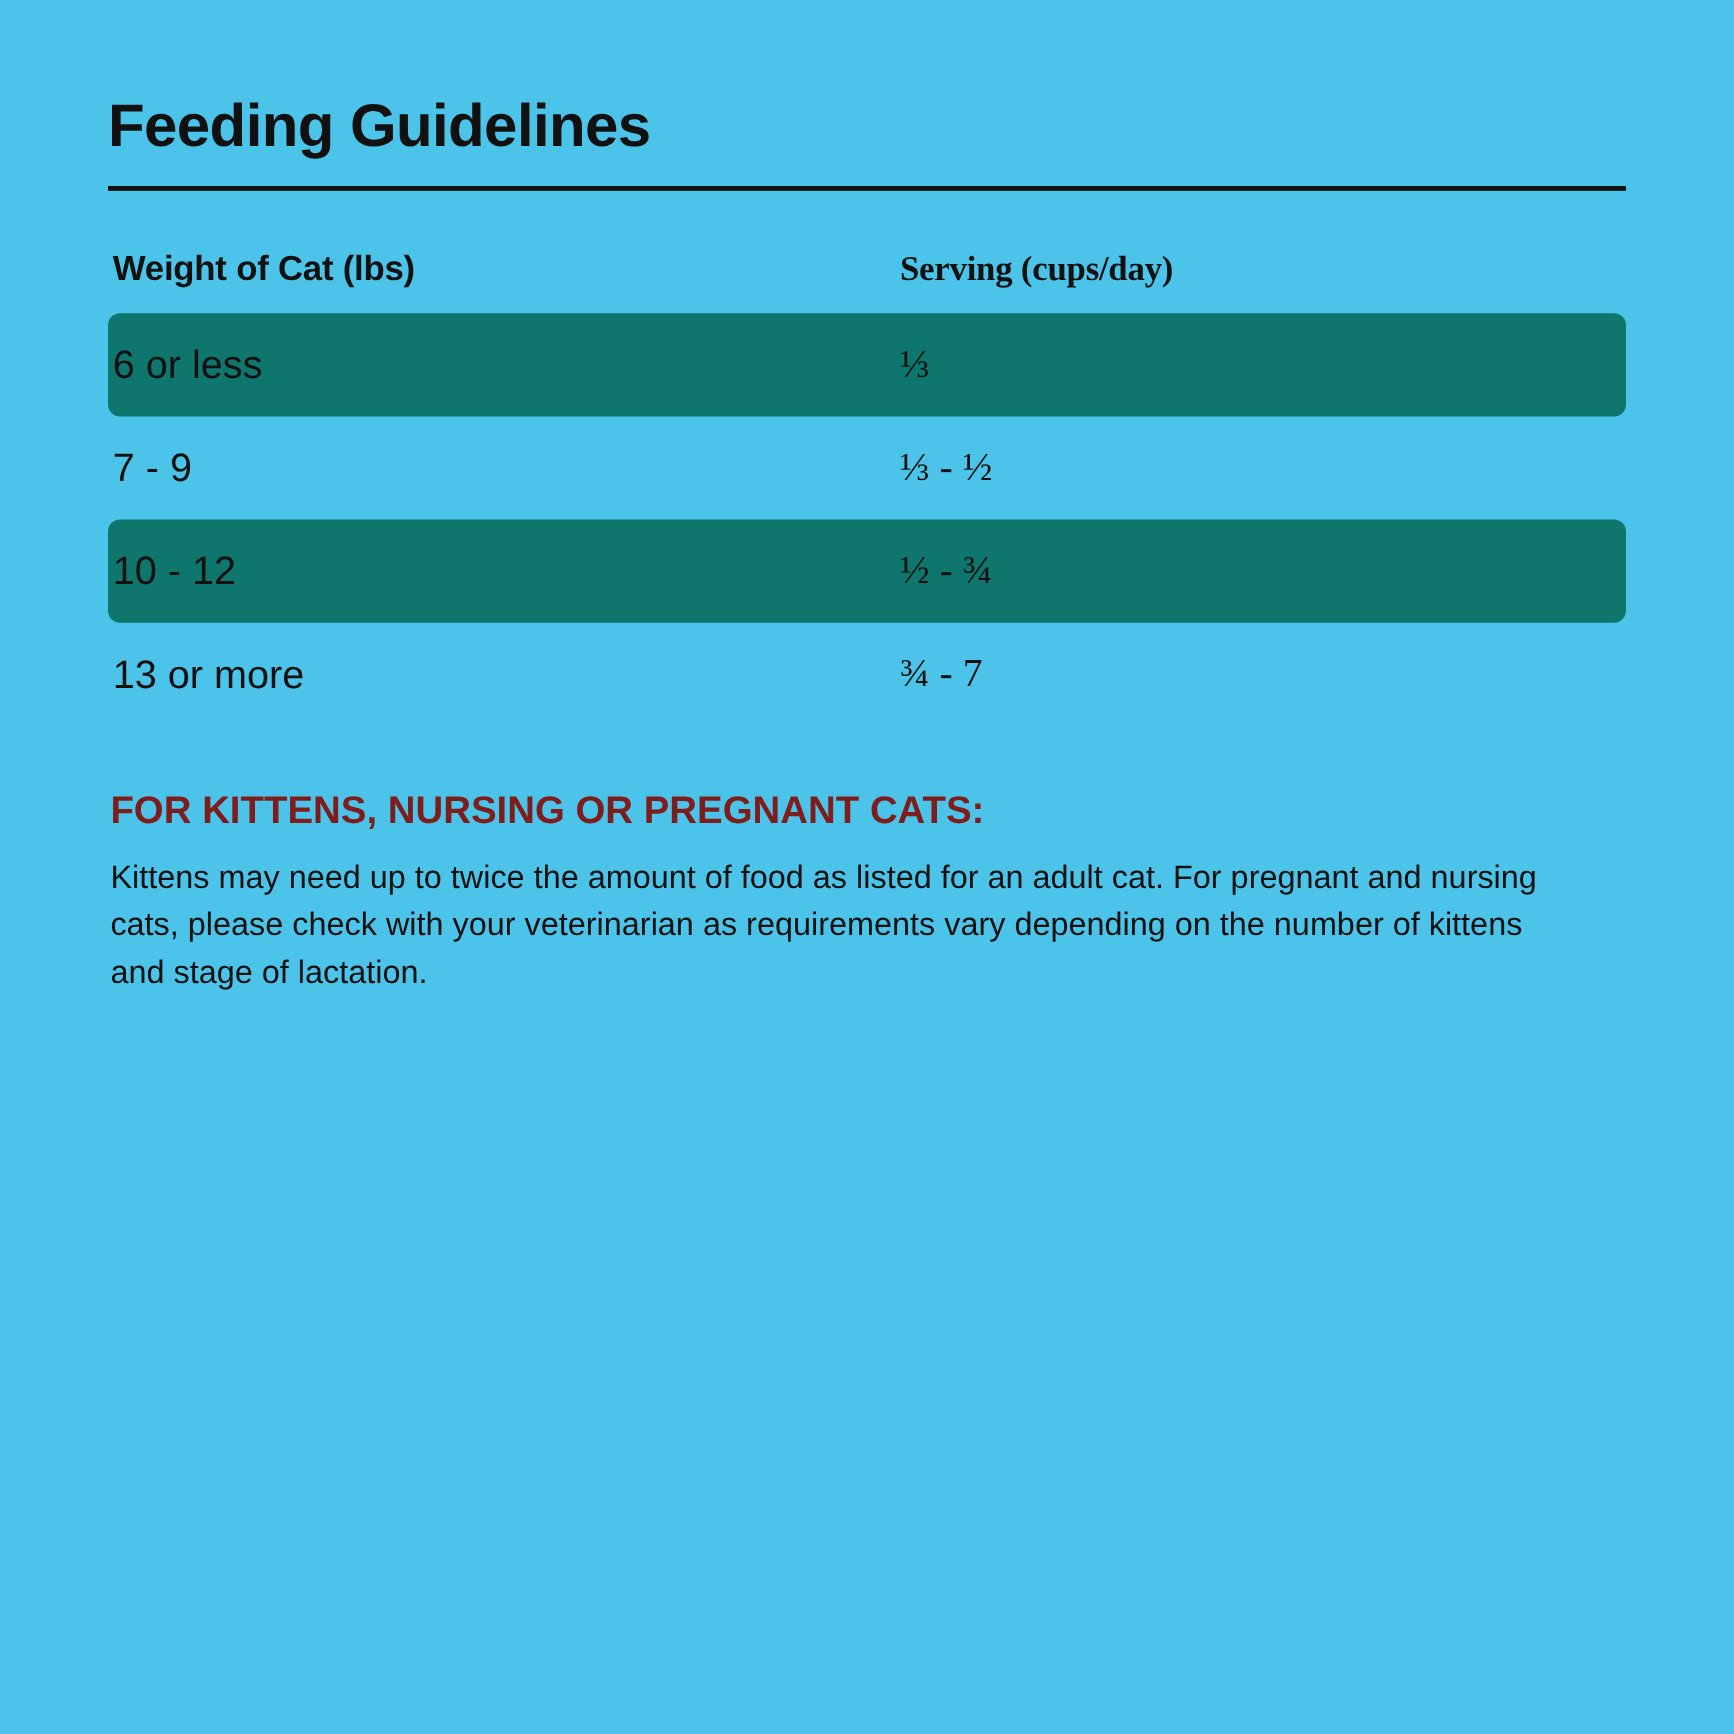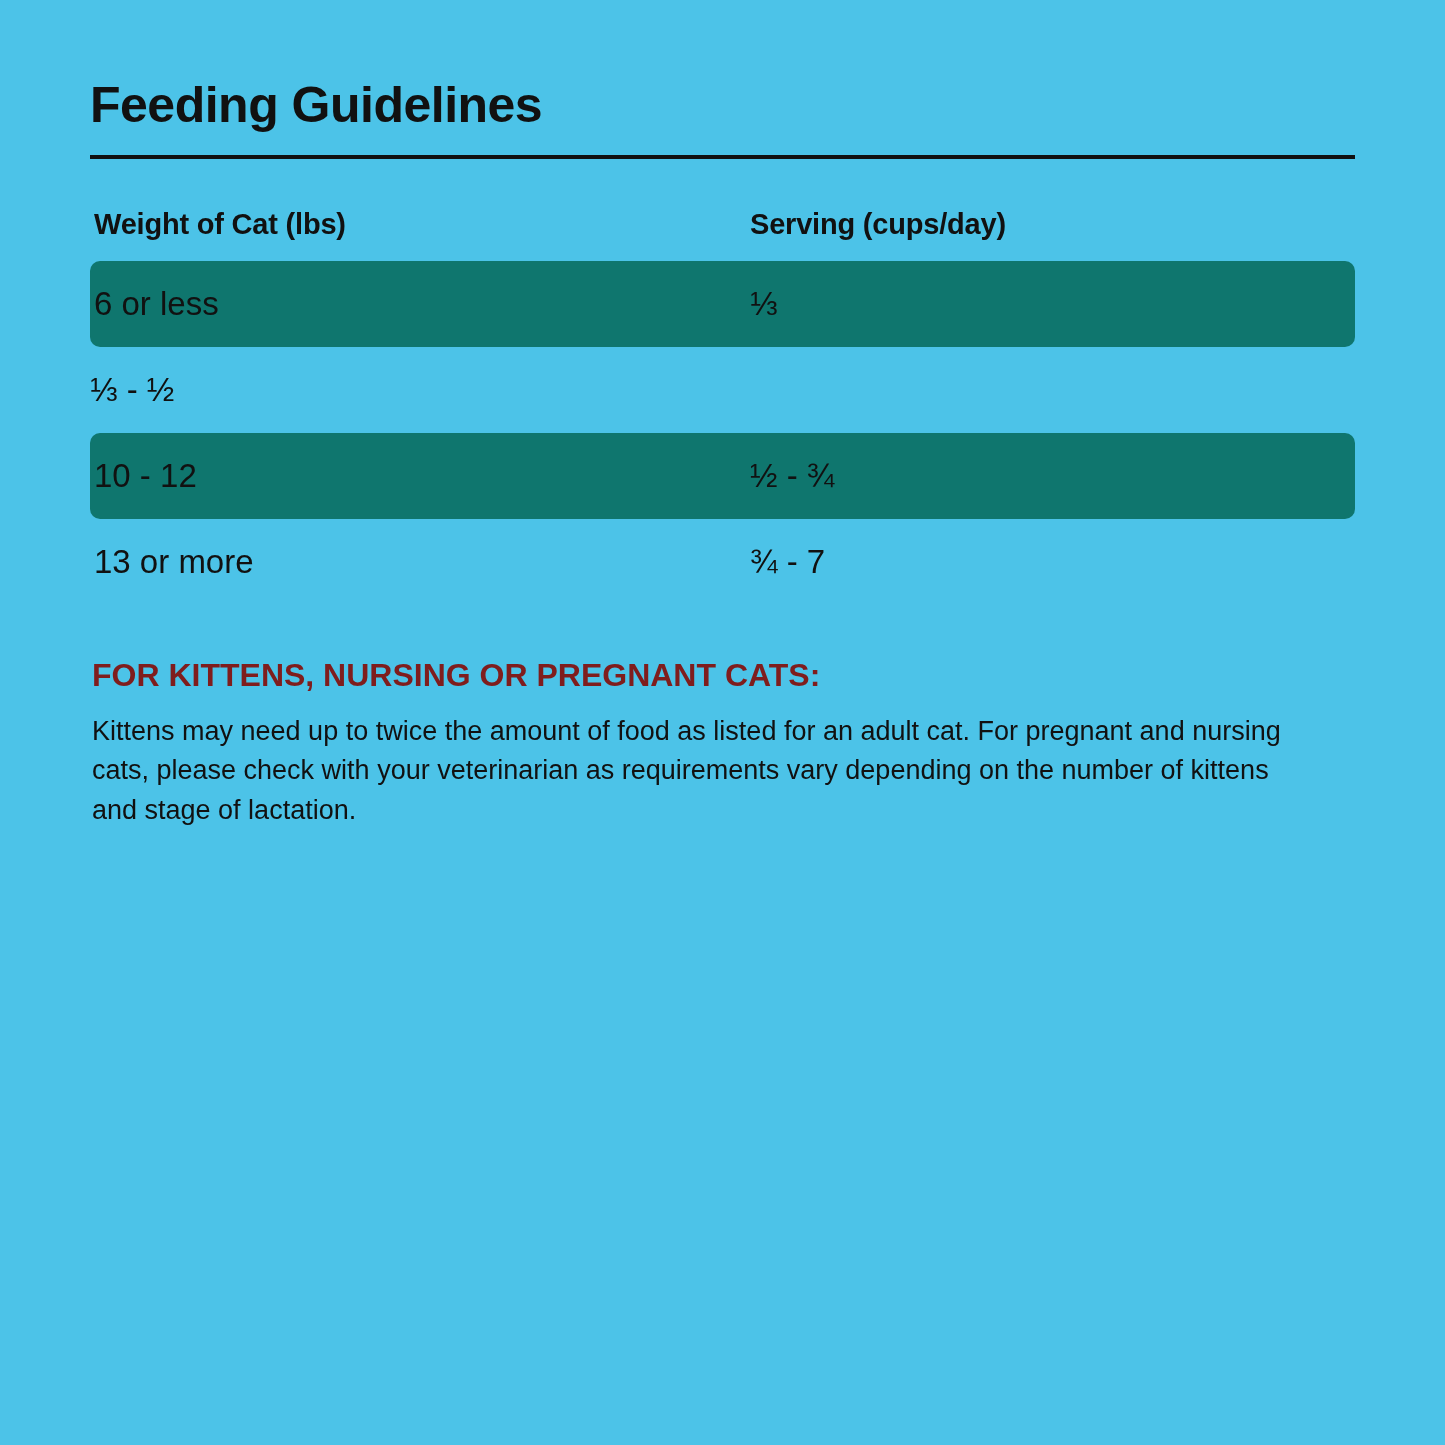--- a/index.html
+++ b/index.html
@@ -51,20 +51,21 @@
     background: #0f766e;
     border-radius: 10px;
   }
   .cell-weight {
     width: 660px;
     padding-left: 4px;
     box-sizing: border-box;
   }
   .cell-serving {
     flex: 1;
+    font-family: Liberation Serif, serif;
   }
   .header .cell-weight,
   .header .cell-serving {
     font-size: 29px;
     font-weight: bold;
     color: #111111;
     letter-spacing: -0.2px;
   }
   .body-cell {
     font-size: 33px;
@@ -104,20 +105,21 @@
       <div class="cell-weight">Weight of Cat (lbs)</div>
       <div class="cell-serving">Serving (cups/day)</div>
     </div>
 
     <div class="row shaded">
       <div class="cell-weight body-cell">6 or less</div>
       <div class="cell-serving body-cell">⅓</div>
     </div>
 
     <div class="row">
+      <div class="cell-weight body-cell">7 - 9</div>
       <div class="cell-serving body-cell">⅓ - ½</div>
     </div>
 
     <div class="row shaded">
       <div class="cell-weight body-cell">10 - 12</div>
       <div class="cell-serving body-cell">½ - ¾</div>
     </div>
 
     <div class="row">
       <div class="cell-weight body-cell">13 or more</div>

